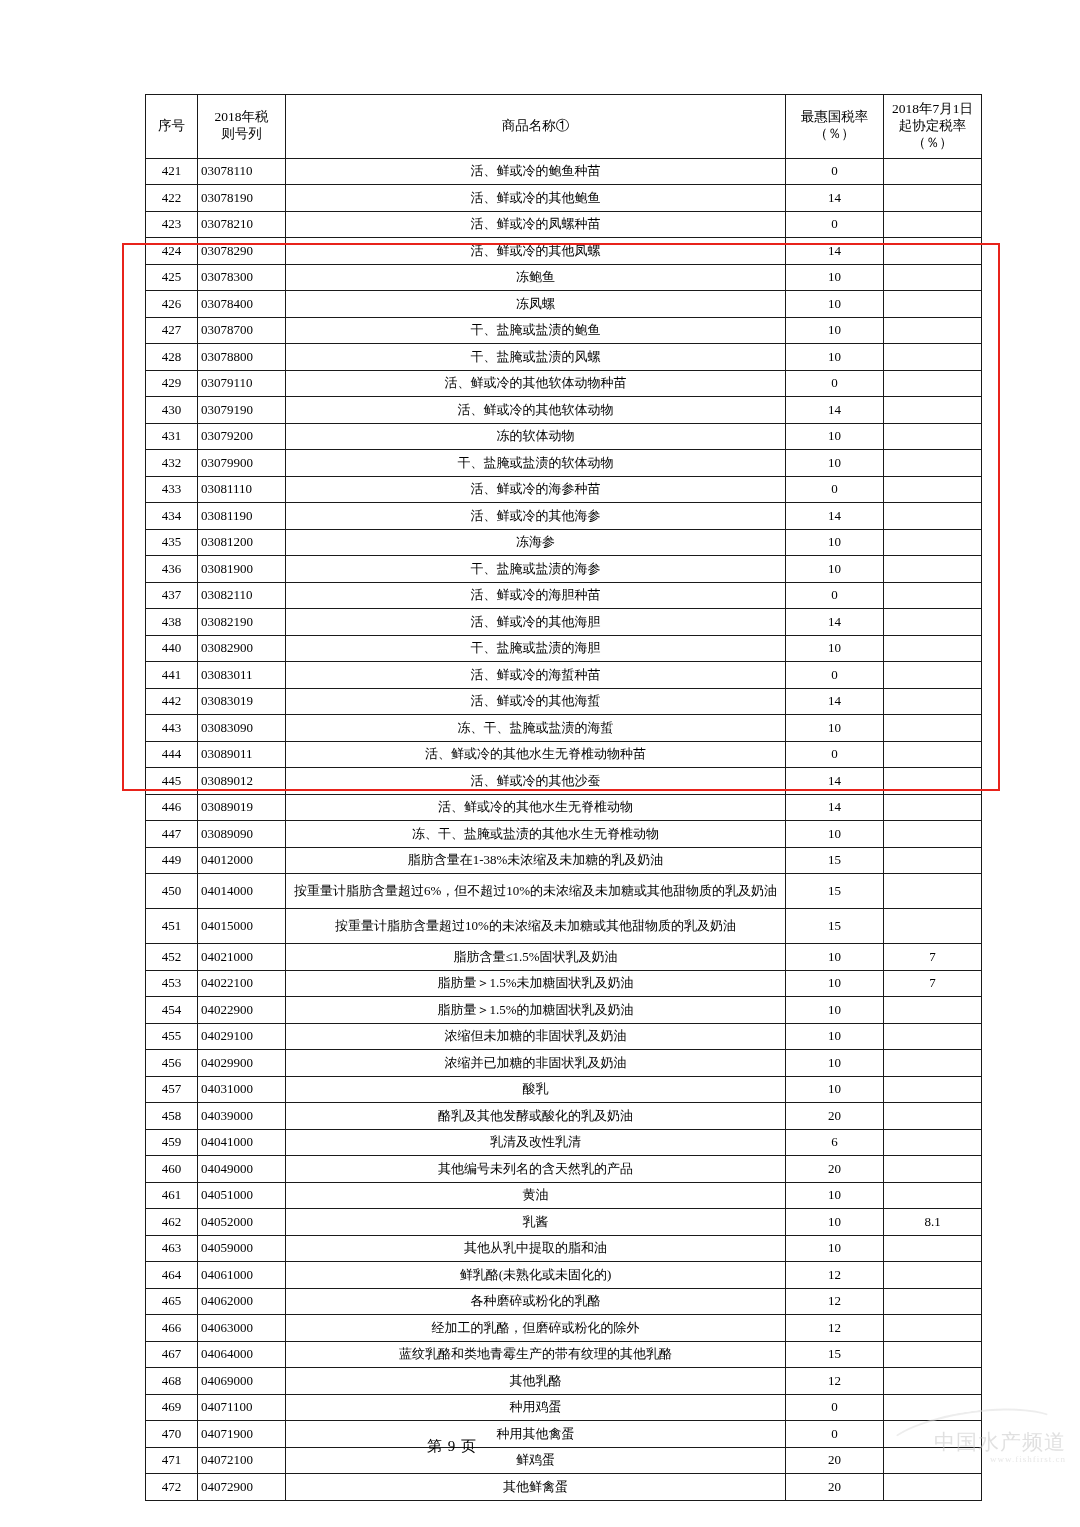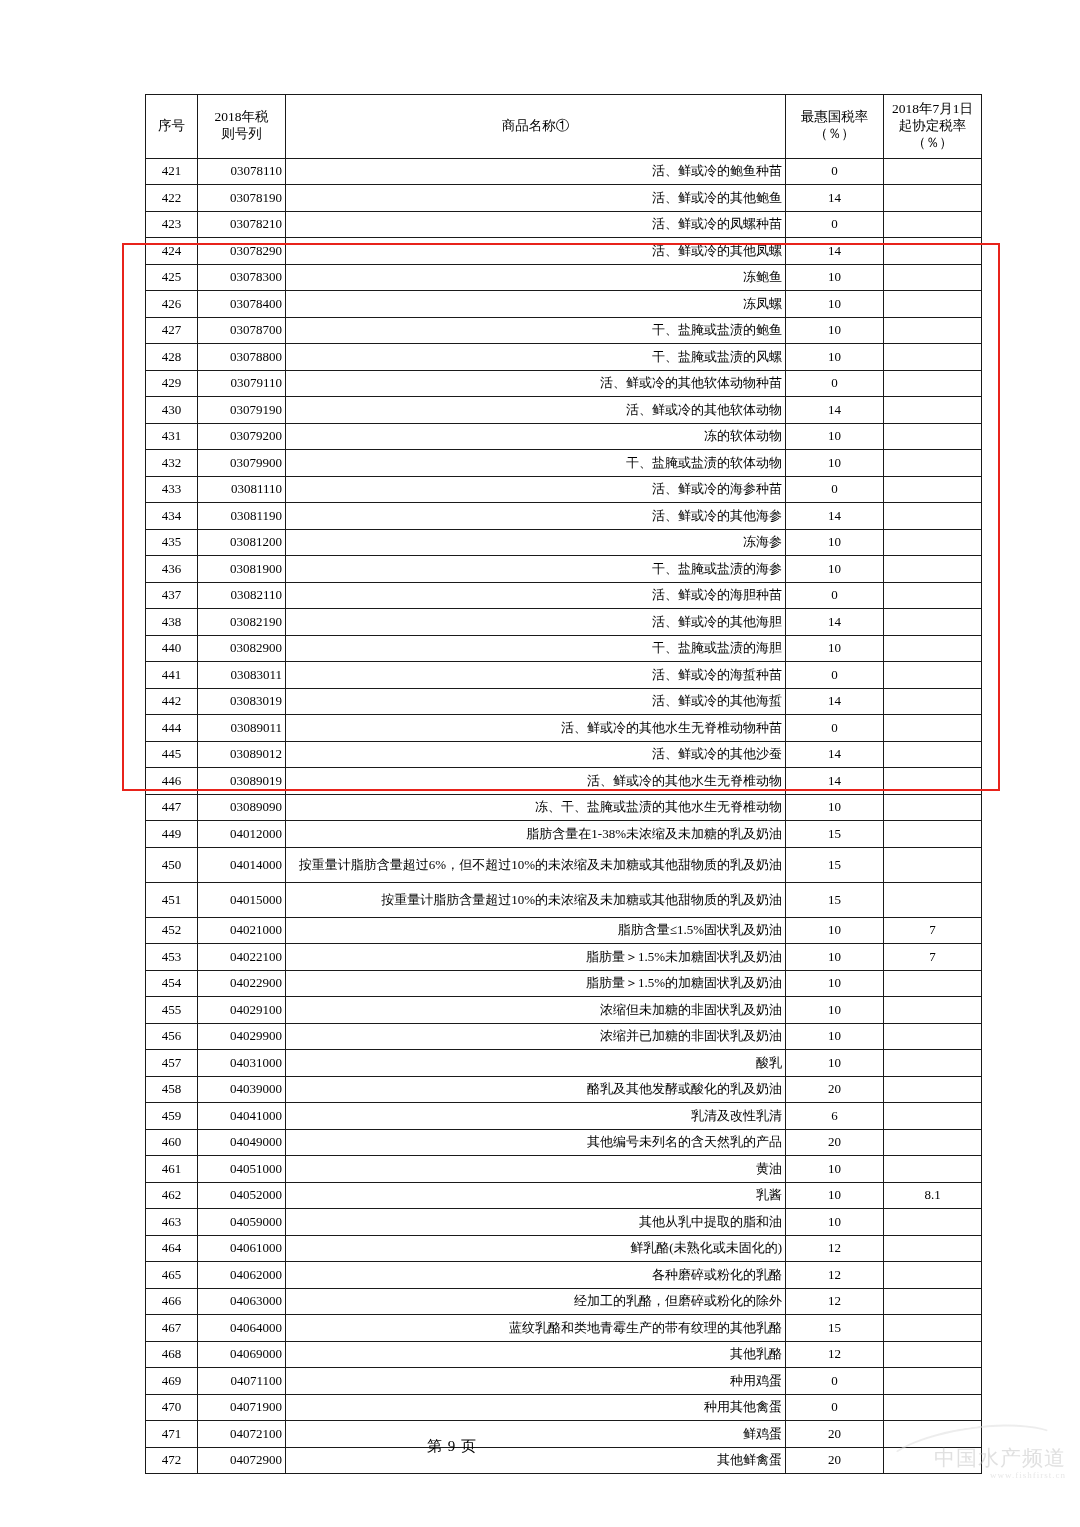--- a/index.html
+++ b/index.html
@@ -46,22 +46,22 @@
     vertical-align: middle;
   }
   table.tariff thead th {
     text-align: center;
     font-weight: normal;
     padding: 6px 2px;
     font-size: 13.5px;
   }
   thead th .hl { display: block; }
   td.seq { text-align: center; }
-  td.code { text-align: right; letter-spacing: 0px; }
-  td.name { text-align: right; padding-left: 6px; }
+  td.code { text-align: left; letter-spacing: 0px; }
+  td.name { text-align: center; padding-left: 6px; }
   td.mfn, td.agr { text-align: center; }
 
   tr.r-tall td { height: 30px; }
   tr.r-norm td { height: 21.5px; }
 
   .footer {
     position: absolute;
     left: 0;
     top: 1437px;
     width: 904px;
@@ -79,21 +79,21 @@
     height: 548px;
     border: 2.5px solid #e8231b;
     box-sizing: border-box;
     pointer-events: none;
   }
 
   
   .watermark {
     position: absolute;
     right: 14px;
-    bottom: 10px;
+    bottom: 26px;
     width: 190px;
     height: 70px;
     opacity: 0.5;
     text-align: right;
     color: #b9b9b9;
     margin-top: 24px;
   }
   .watermark .wm-main {
     font-size: 21px;
     letter-spacing: 1px;
@@ -296,20 +296,27 @@
             <td class="agr"></td>
           </tr>
           <tr class="r-norm">
             <td class="seq">442</td>
             <td class="code">03083019</td>
             <td class="name">活、鲜或冷的其他海蜇</td>
             <td class="mfn">14</td>
             <td class="agr"></td>
           </tr>
           <tr class="r-norm">
+            <td class="seq">443</td>
+            <td class="code">03083090</td>
+            <td class="name">冻、干、盐腌或盐渍的海蜇</td>
+            <td class="mfn">10</td>
+            <td class="agr"></td>
+          </tr>
+          <tr class="r-norm">
             <td class="seq">444</td>
             <td class="code">03089011</td>
             <td class="name">活、鲜或冷的其他水生无脊椎动物种苗</td>
             <td class="mfn">0</td>
             <td class="agr"></td>
           </tr>
           <tr class="r-norm">
             <td class="seq">445</td>
             <td class="code">03089012</td>
             <td class="name">活、鲜或冷的其他沙蚕</td>

